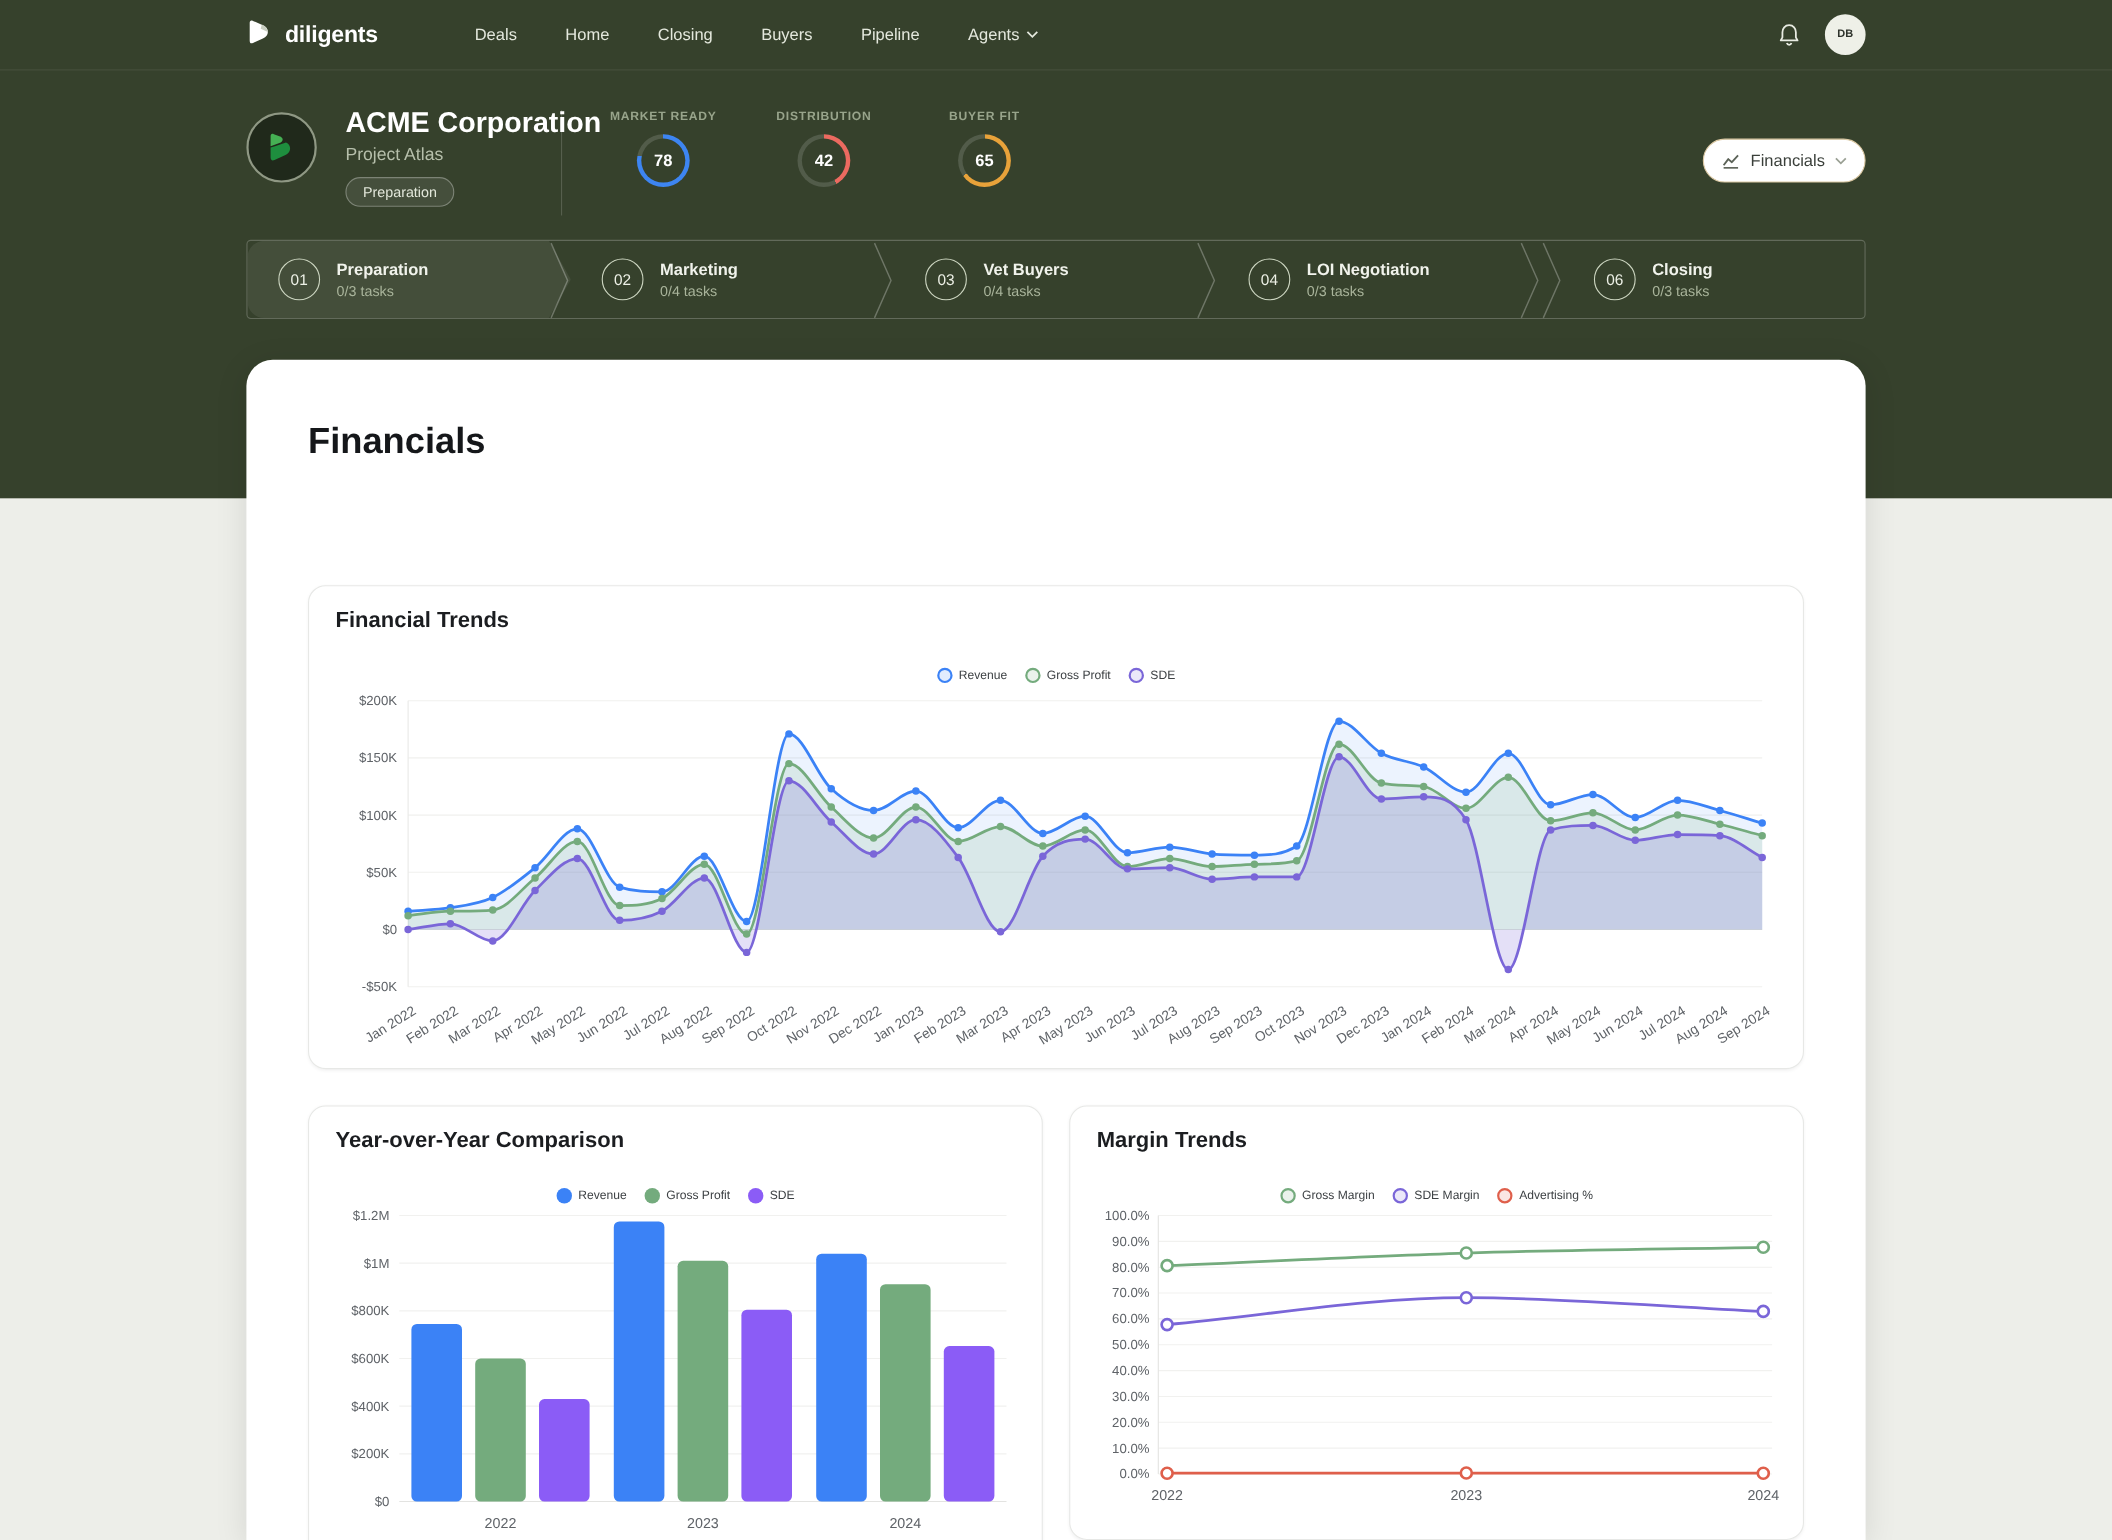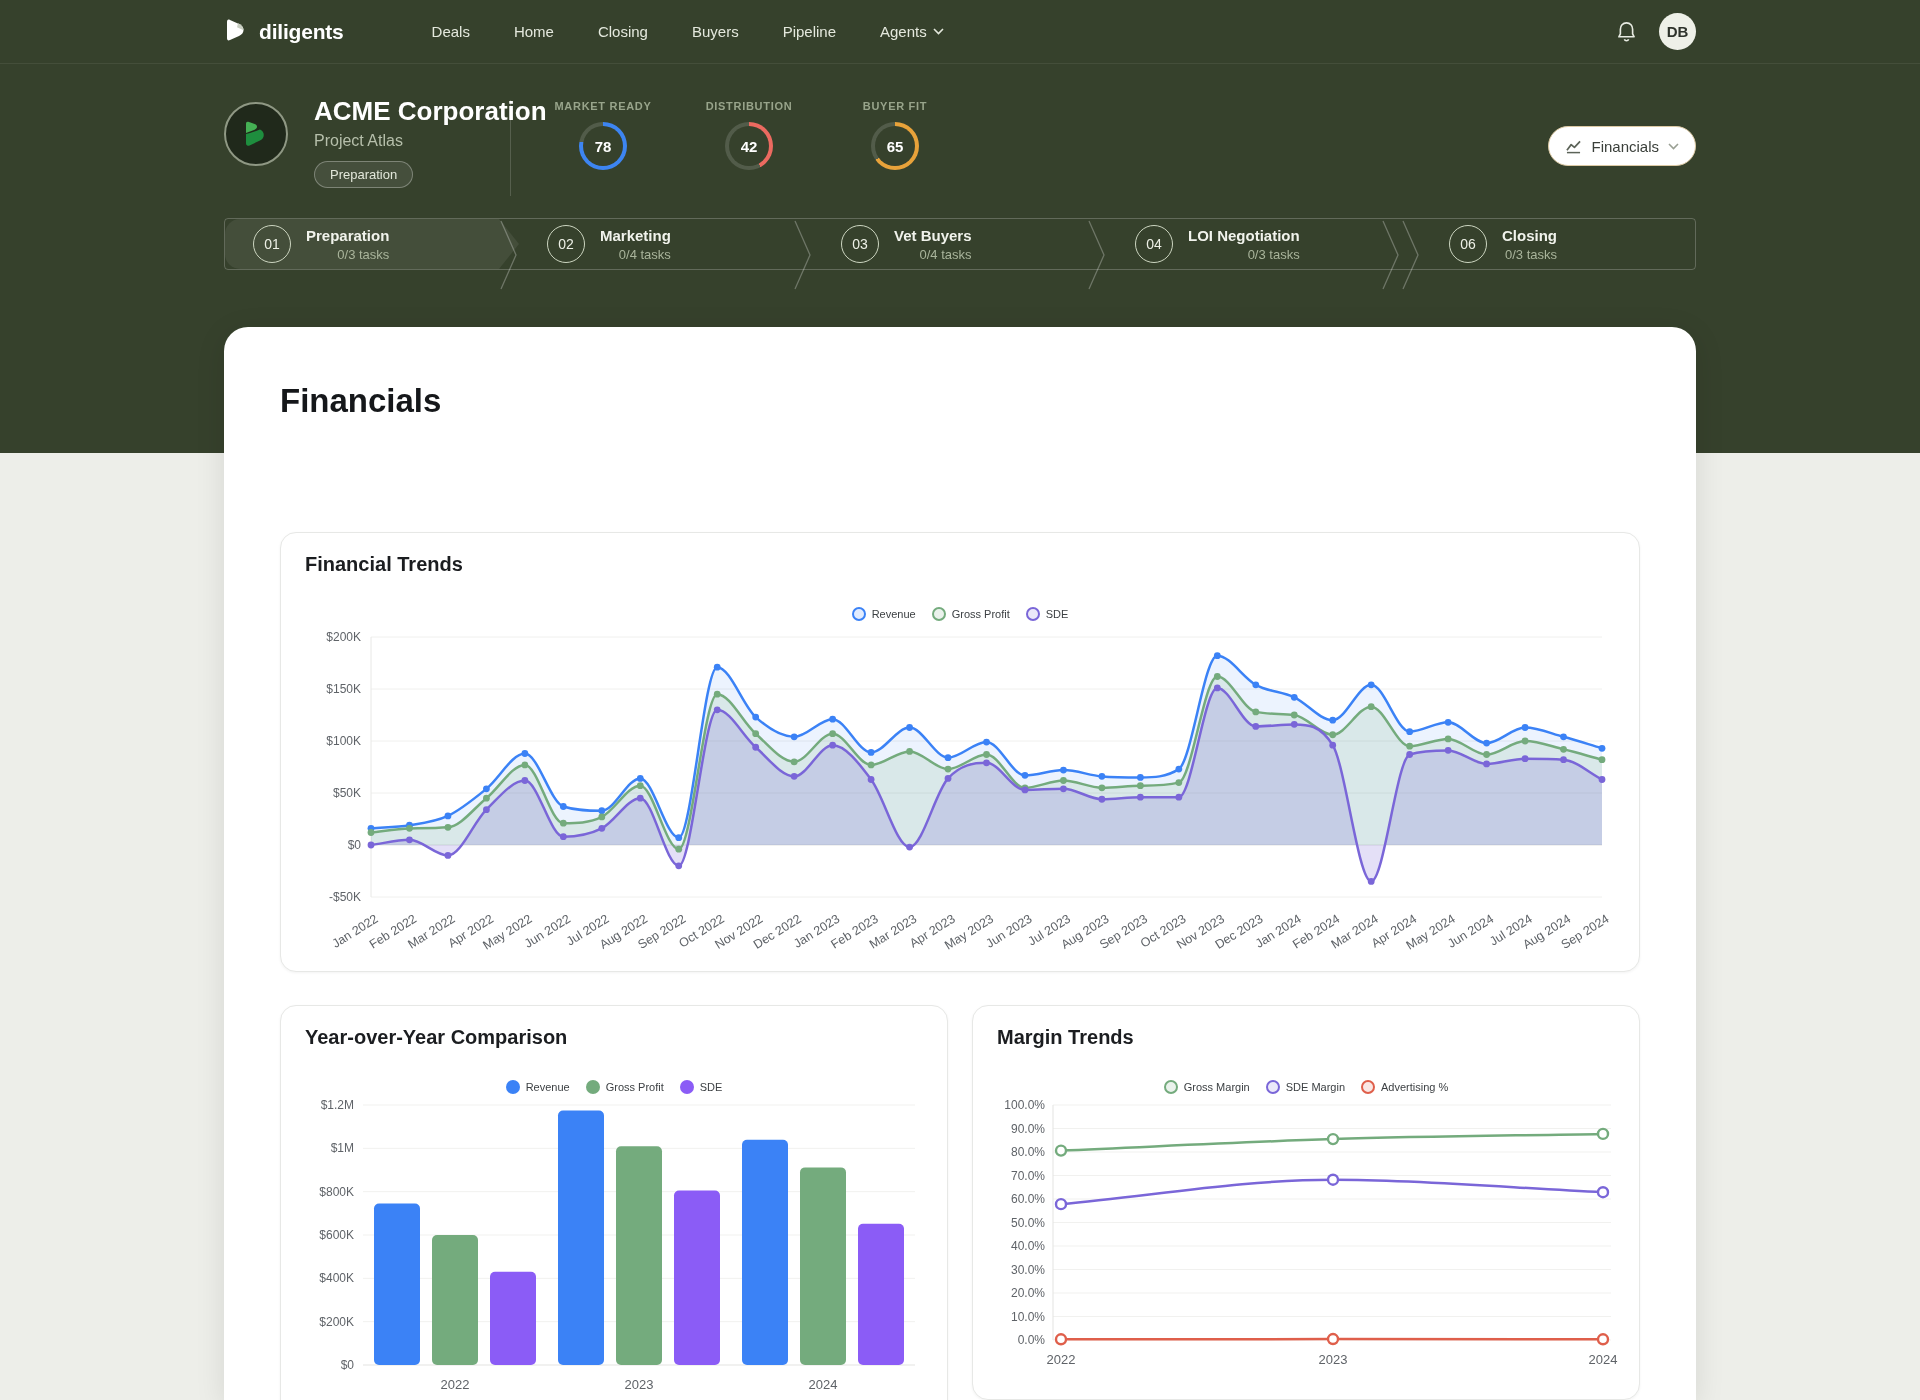--- a/index.html
+++ b/index.html
@@ -18,21 +18,21 @@
 
   
   .navbar { position:absolute; top:0; left:0; right:0; height:64px; border-bottom:1px solid rgba(255,255,255,.07); }
   .nav-inner { margin:0 224px; height:100%; display:flex; align-items:center; }
   .brand { display:flex; align-items:center; gap:9px; cursor:pointer; }
   .brand-text { font-size:21px; font-weight:700; color:#fff; letter-spacing:-.2px; }
   .nav-links { display:flex; gap:44px; margin-left:88px; }
   .nav-link { font-size:15px; color:#e4e8dd; cursor:pointer; display:flex; align-items:center; gap:6px; }
   .nav-right { margin-left:auto; display:flex; align-items:center; gap:22px; }
   .avatar { width:37px; height:37px; border-radius:50%; background:#eef0e8; color:#2e332c;
-            display:flex; align-items:center; justify-content:center; font-size:15px; font-weight:700; cursor:pointer; }
+            display:flex; align-items:center; justify-content:center; font-size:10px; font-weight:700; cursor:pointer; }
 
   
   .company-row { position:absolute; top:96px; left:224px; right:224px; height:110px; }
   .company-avatar { position:absolute; left:0; top:6px; width:64px; height:64px; border-radius:50%;
                     background:#20291b; border:2px solid #8f9884; display:flex; align-items:center; justify-content:center; }
   .company-info { position:absolute; left:90px; top:0; }
   .company-name { font-size:26px; font-weight:700; color:#fff; }
   .company-project { font-size:16px; color:#b6bfab; margin-top:5px; }
   .stage-badge { display:inline-block; margin-top:11px; padding:5px 15px; border-radius:999px;
                  background:rgba(255,255,255,.08); border:1px solid rgba(255,255,255,.3);
@@ -42,22 +42,22 @@
   .score { display:flex; flex-direction:column; align-items:center; width:100px; }
   .score-label { font-size:11px; font-weight:700; letter-spacing:.7px; color:#98a48b; }
   .ring { width:48px; height:48px; border-radius:50%; margin-top:10px; position:relative; }
   .ring-inner { position:absolute; inset:4px; border-radius:50%; background:#36412c;
                 display:flex; align-items:center; justify-content:center; color:#fff; font-size:15px; font-weight:700; }
   .view-btn { position:absolute; right:0; top:30px; height:40px; padding:0 16px; border-radius:999px;
               background:#fff; border:1px solid #dcc9a4; display:flex; align-items:center; gap:9px;
               font-size:15px; color:#3a3f3a; cursor:pointer; }
 
   
-  .pipeline { position:absolute; top:218px; left:224px; right:224px; height:52px;
-              border:1px solid rgba(255,255,255,.22); border-radius:4px; display:flex; align-items:stretch;text-align:right; }
+  .pipeline { position:absolute; top:218px; left:224px; right:224px; height:72px;
+              border:1px solid rgba(255,255,255,.22); border-radius:4px; display:flex; align-items:stretch; }
   .step { flex:1; display:flex; align-items:center; gap:15px; padding-left:28px; position:relative; cursor:pointer; }
   .step > * { position:relative; z-index:1; }
   .step.active::before { content:""; position:absolute; top:0; bottom:0; left:0; right:-20px;
               background:rgba(255,255,255,.07); border-radius:15px 0 0 15px; z-index:0;
               clip-path:polygon(0 0, calc(100% - 20px) 0, 100% 50%, calc(100% - 20px) 100%, 0 100%); }
   .step-circle { width:38px; height:38px; border-radius:50%; border:1.5px solid #ccd5c0; flex-shrink:0;
                  display:flex; align-items:center; justify-content:center; font-size:14px; color:#edf0e6; }
   .step-title { font-size:15px; font-weight:600; color:#f1f3ec; }
   .step-tasks { font-size:13px; color:#a9b49b; margin-top:3px; }
   .step-sep { flex:0 0 20px; }

